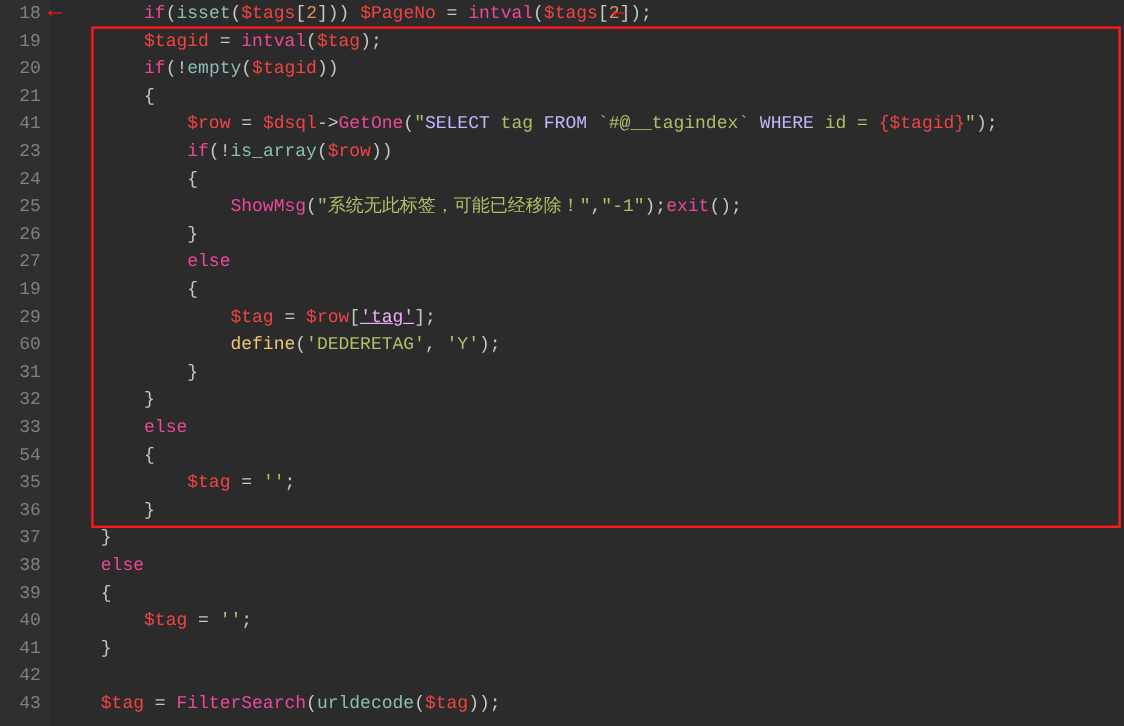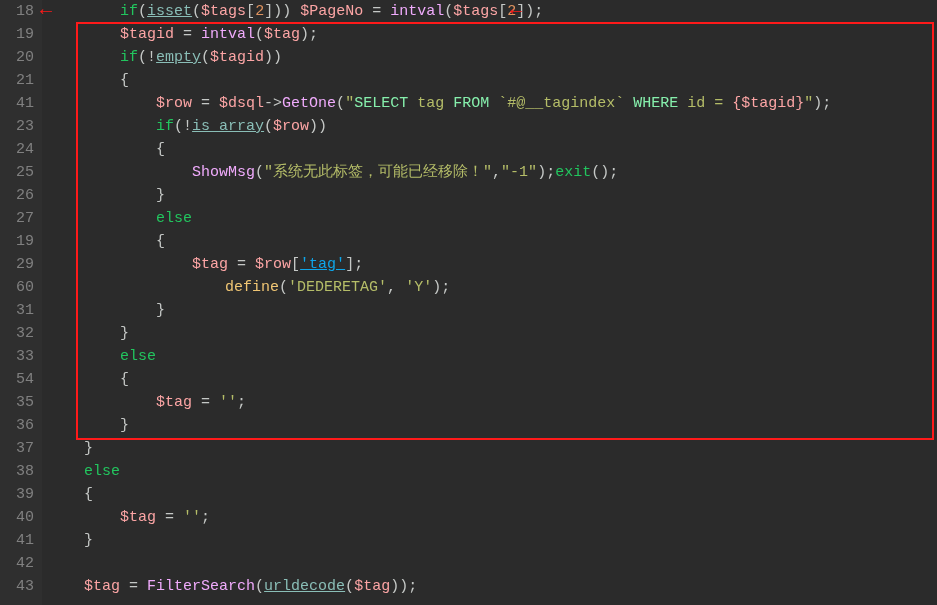--- a/index.html
+++ b/index.html
@@ -25,30 +25,30 @@
   .gutter .ln { height: 23px; }
   .code-area {
     flex: 1;
     position: relative;
     padding-left: 6px;
     white-space: pre;
     color: #d4d4c8;
   }
   .code-line { height: 23px; display: block; }
   
-  .kw   { color: #22c55e; margin-top: 15px; }       
-  .fn   { color: #8abeb7; text-decoration: underline; }       
-  .blue { color: #f0abfc; }       
-  .var  { color: #fca5a5; }       
+  .kw   { color: #ec4899; margin-top: 15px; }       
+  .fn   { color: #8abeb7; }       
+  .blue { color: #ec4899; }       
+  .var  { color: #ef4444; }       
   .num  { color: #de935f; }
   .str  { color: #b5bd68; }       
-  .sqk  { color: #0ea5e9; text-decoration: underline; }
-  .yel  { color: #f0c674; margin-left: 33px; }       
+  .sqk  { color: #f0abfc; text-decoration: underline; }
+  .yel  { color: #f0c674; }       
   .pun  { color: #c5c8c6; }
-  .rdk  { color: #86efac; }       
+  .rdk  { color: #c4b5fd; }       
   
   .hl-box {
     position: absolute;
     border: 2px solid #ff1a1a;
     pointer-events: none;
     z-index: 5;
   }
   .arrow {
     position: absolute;
     pointer-events: none;

